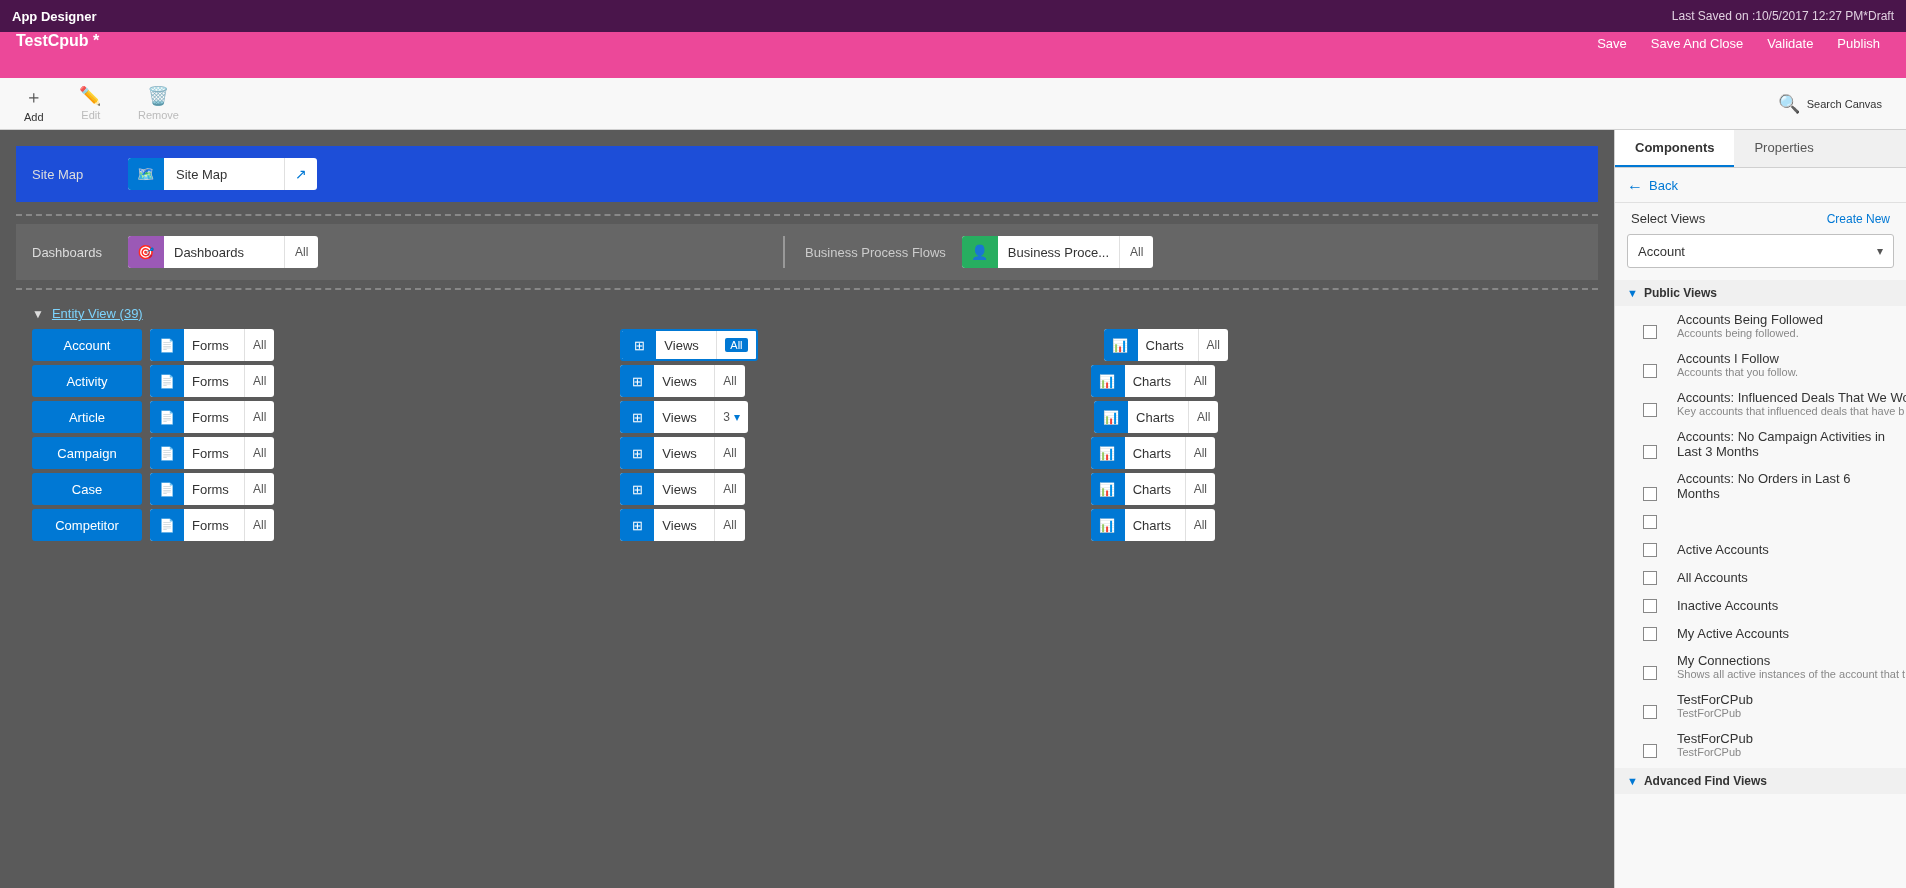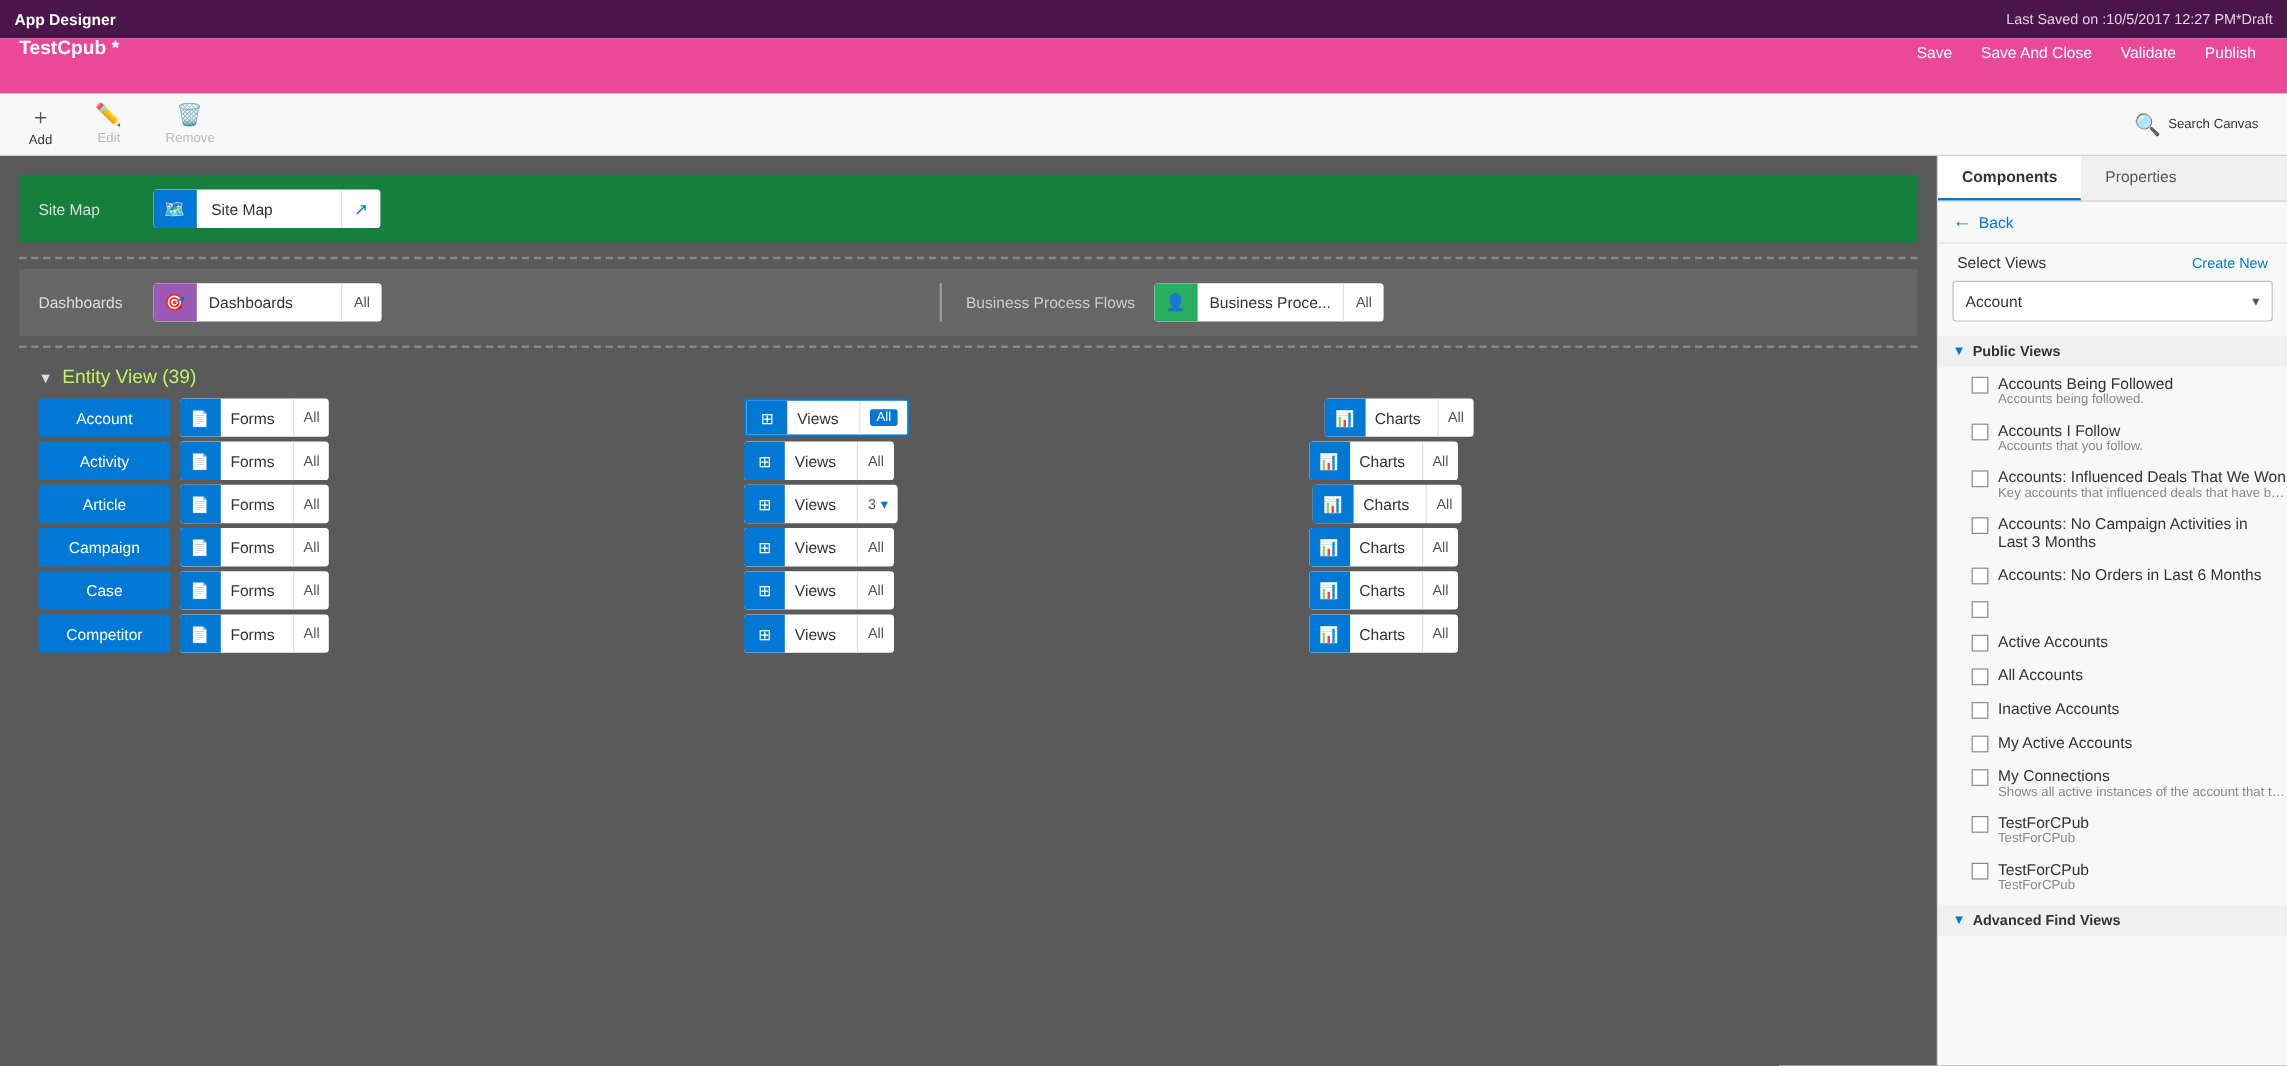--- a/index.html
+++ b/index.html
@@ -97,21 +97,21 @@
     .canvas-area {
       flex: 1;
       background: #5a5a5a;
       overflow-y: auto;
       padding: 16px;
       position: relative;
     }
 
     
     .section-sitemap {
-      background: #15803d;
+      background: #1d4ed8;
       padding: 12px 16px;
       margin-bottom: 12px;
       display: flex;
       align-items: center;
       gap: 16px;
     }
     .section-label {
       color: #ddd;
       font-size: 13px;
       min-width: 80px;
@@ -217,22 +217,23 @@
       display: flex;
       align-items: center;
       gap: 8px;
       margin-bottom: 8px;
     }
     .entity-toggle {
       color: #ddd;
       font-size: 12px;
     }
     .entity-title {
-      color: #bef264;
-      font-size: 16px;
+      color: #7dd3fc;
+      font-size: 13px;
+      text-decoration: underline;
     }
 
     
     .entity-rows {
       display: flex;
       flex-direction: column;
       gap: 4px;
     }
     .entity-row {
       display: flex;
@@ -383,22 +384,22 @@
       align-items: center;
       gap: 6px;
       background: #f0f0f0;
     }
     .views-section-header .chevron { color: #0078d4; font-size: 11px; }
 
     .view-item {
       padding: 6px 12px 6px 28px;
       cursor: pointer;
       display: flex;
-      align-items: flex-start;
-      gap: 8px;
+      align-items: flex-end;
+      gap: 20px;
     }
     .view-checkbox {
       width: 14px;
       height: 14px;
       border: 1px solid #888;
       background: white;
       margin-top: 2px;
       flex-shrink: 0;
     }
     .view-text { display: flex; flex-direction: column; }

